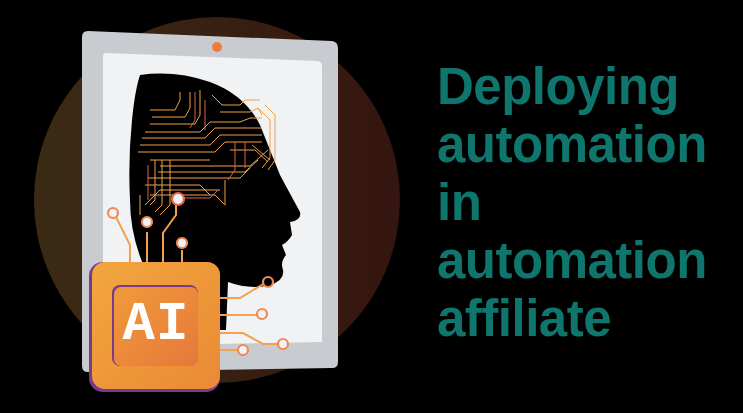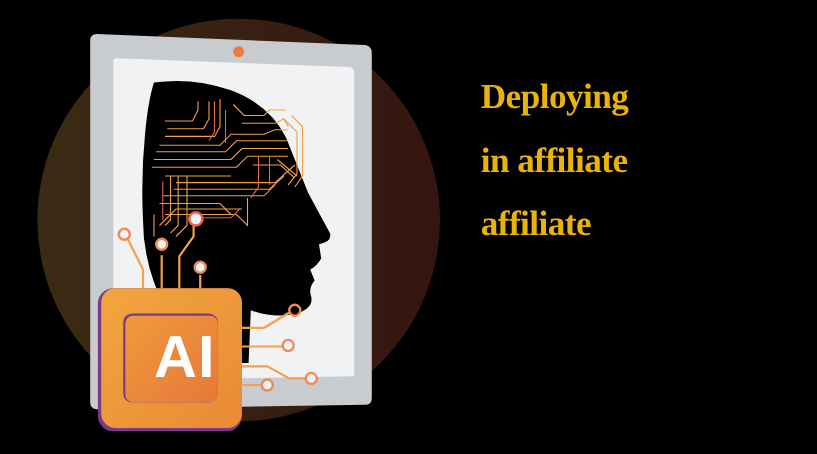--- a/index.html
+++ b/index.html
@@ -1,22 +1,21 @@
 <!DOCTYPE html>
 <html><head>
 <meta charset="utf-8">
 <style>
   html, body { margin:0; padding:0; background:#000; }
   body { width:743px; height:413px; position:relative; overflow:hidden; font-family:"Liberation Sans", sans-serif; }
   .illus { position:absolute; left:0; top:0; width:420px; height:413px; }
   .headline {
     position:absolute; left:437px; top:58px; width:300px;
-    color:#eab308; font-weight:700; font-size:32px; line-height:58px;
+    color:#0f766e; font-weight:700; font-size:51px; line-height:58px;
     letter-spacing:-0.5px;
-    font-family:Liberation Serif, serif;
   }
   .headline span { display:block; }
 </style>
 </head>
 <body>
 
 <div class="illus">
   <svg width="420" height="413" viewBox="0 0 420 413">
     <defs>
       <linearGradient id="circ" x1="0" x2="1" y1="0" y2="0">
@@ -95,20 +94,21 @@
       <circle cx="262" cy="314" r="5"></circle>
       <circle cx="283" cy="344" r="5"></circle>
       <circle cx="243" cy="350" r="5"></circle>
     </g>
 
     <rect x="89" y="262" width="131" height="130" rx="14" fill="#7a3a8a"></rect>
     <rect x="92" y="262" width="128" height="127" rx="13" fill="url(#chipg)"></rect>
     <rect x="112" y="285" width="86" height="81" rx="8" fill="#7a3a8a"></rect>
     <rect x="114" y="287" width="84" height="79" rx="7" fill="url(#chipin)"></rect>
   </svg>
-  <div style="position:absolute;left:116px;top:290px;width:80px;text-align:right;color:#fff;font-weight:700;font-size:54px;line-height:70px;font-family:Liberation Sans, sans-serif;letter-spacing:1px;">AI</div>
+  <div style="position:absolute;left:116px;top:290px;width:80px;text-align:center;color:#fff;font-weight:700;font-size:54px;line-height:70px;font-family:Liberation Mono, monospace;letter-spacing:1px;">AI</div>
 </div>
 
 <div class="headline">
   <span>Deploying</span>
-  <span>in affiliate</span>
+  <span>automation</span>
+  <span>in automation</span>
   <span>affiliate</span>
 </div>
 
 </body></html>

